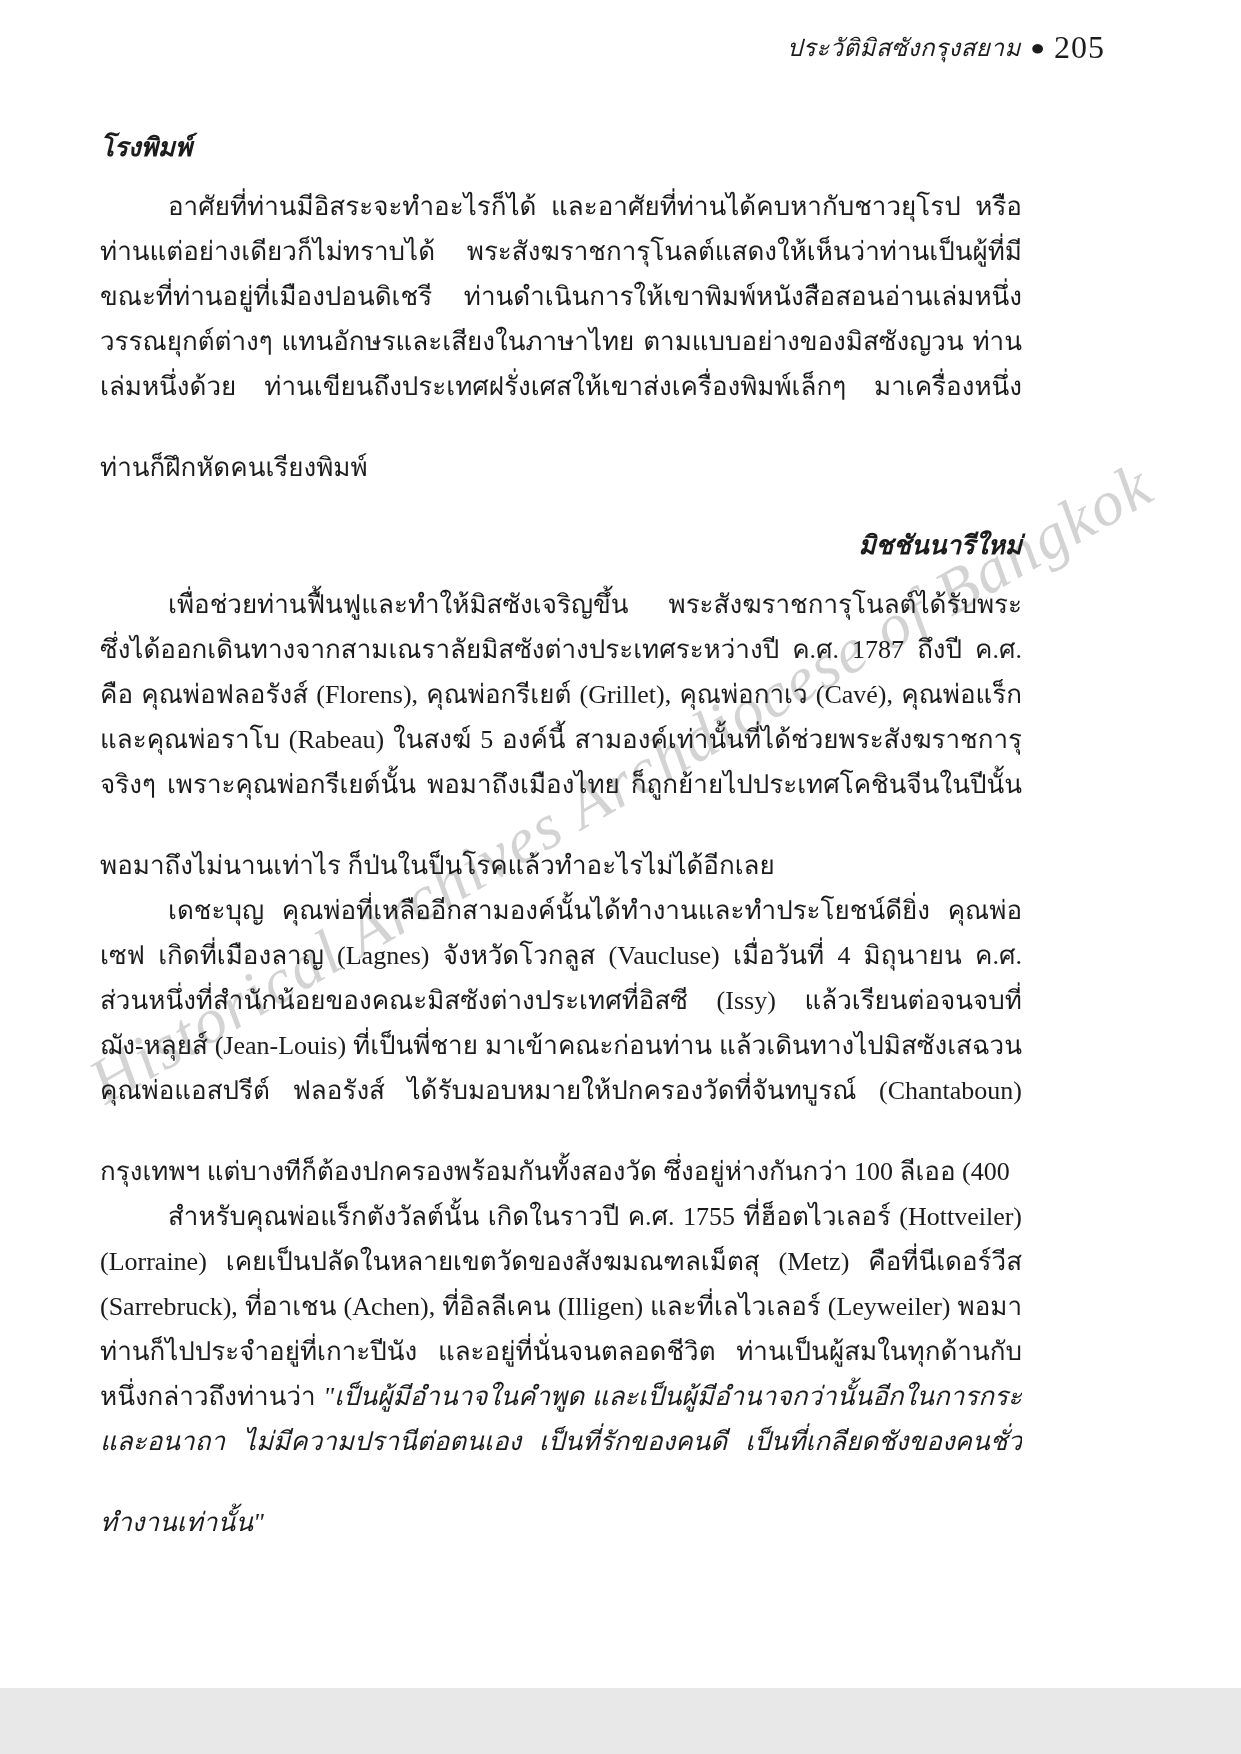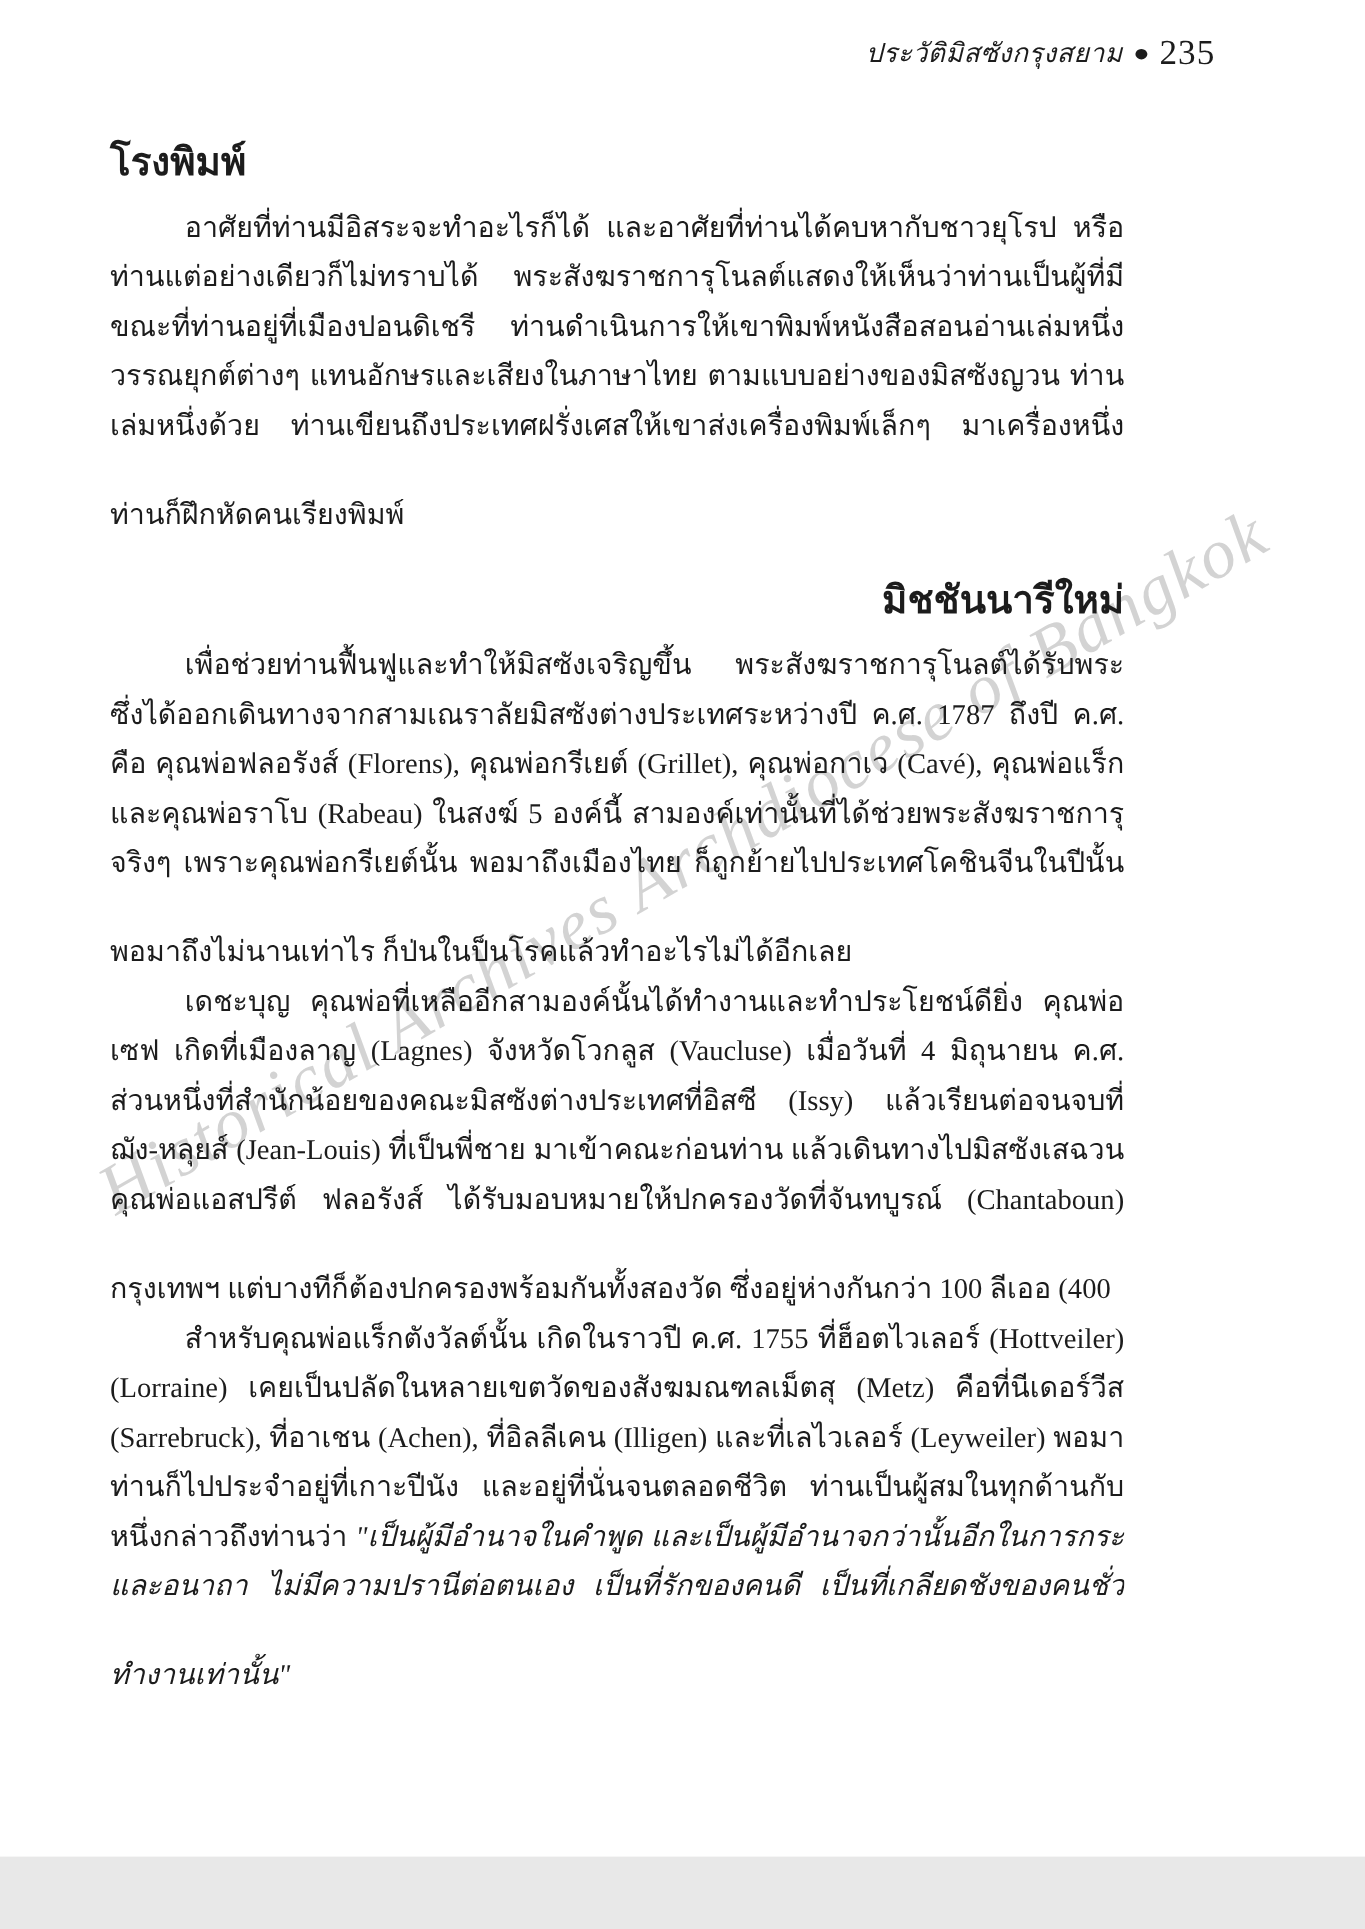--- a/index.html
+++ b/index.html
@@ -31,23 +31,24 @@
     font-size:32px;
     letter-spacing:1px;
   }
   .content{
     position:absolute;
     left:100px;top:128px;
     width:922px;
   }
   .section-heading{
     font-weight:bold;
-    font-size:35px;
+    font-size:26px;
     line-height:40px;
     margin:0 0 16px 0;
+    font-style:italic;
   }
   .section-heading.not-first{
     margin-top:36px;
     text-align:right;
   }
   .paragraph{margin:0;}
   .line{
     font-size:26px;
     line-height:45px;
     height:45px;
@@ -83,21 +84,21 @@
   }
 </style>
 </head>
 <body>
 
 <div class="page">
 
   <div class="running-head">
     <span class="rh-title">ประวัติมิสซังกรุงสยาม</span>
     <span class="rh-bullet">●</span>
-    <span class="rh-page">235</span>
+    <span class="rh-page">205</span>
   </div>
 
   <div class="watermark">Historical Archives Archdiocese of Bangkok</div>
 
   <div class="content">
       <div class="section-heading">โรงพิมพ์</div>
       <div class="paragraph">
         <div class="line indent">อาศัยที่ท่านมีอิสระจะทำอะไรก็ได้ และอาศัยที่ท่านได้คบหากับชาวยุโรป หรือจะเป็น เพราะอุปนิสัยของ</div>
         <div class="line">ท่านแต่อย่างเดียวก็ไม่ทราบได้ พระสังฆราชการุโนลต์แสดงให้เห็นว่าท่านเป็นผู้ที่มีความดำริริเริ่มอย่างแท้จริง</div>
         <div class="line">ขณะที่ท่านอยู่ที่เมืองปอนดิเชรี ท่านดำเนินการให้เขาพิมพ์หนังสือสอนอ่านเล่มหนึ่ง โดยใช้อักษรลาตินผัน</div>

